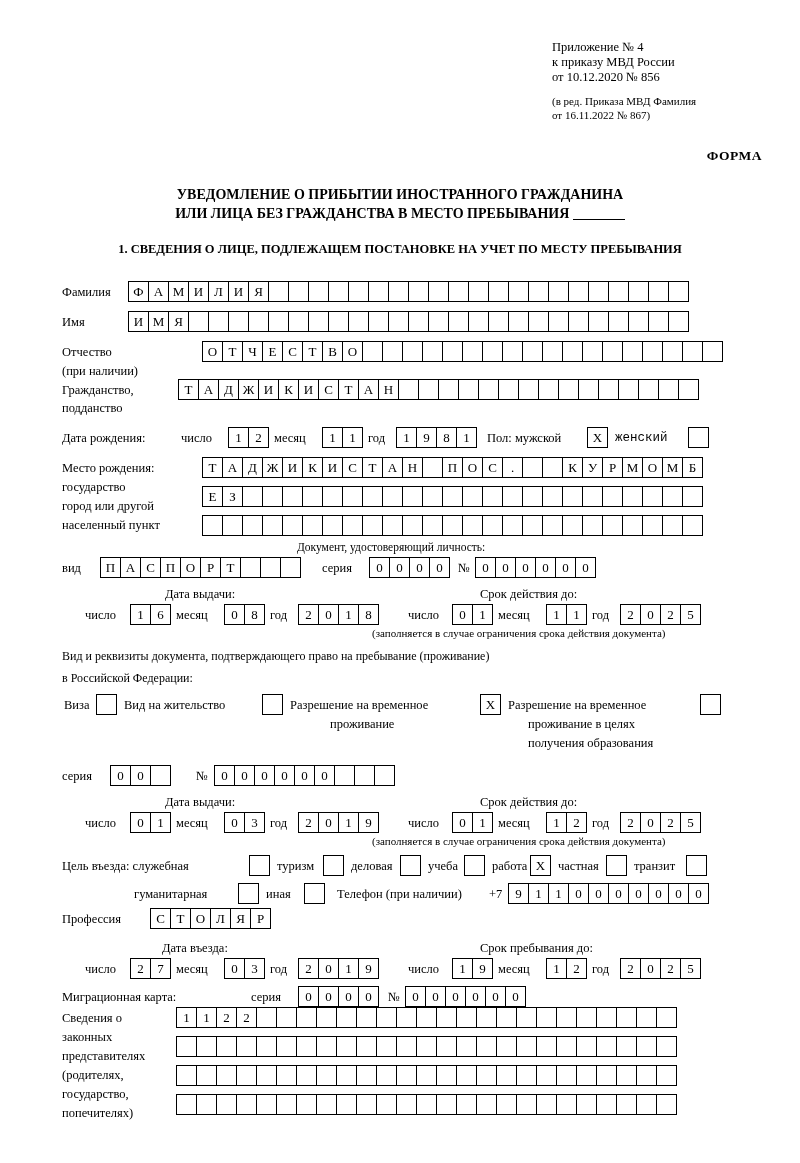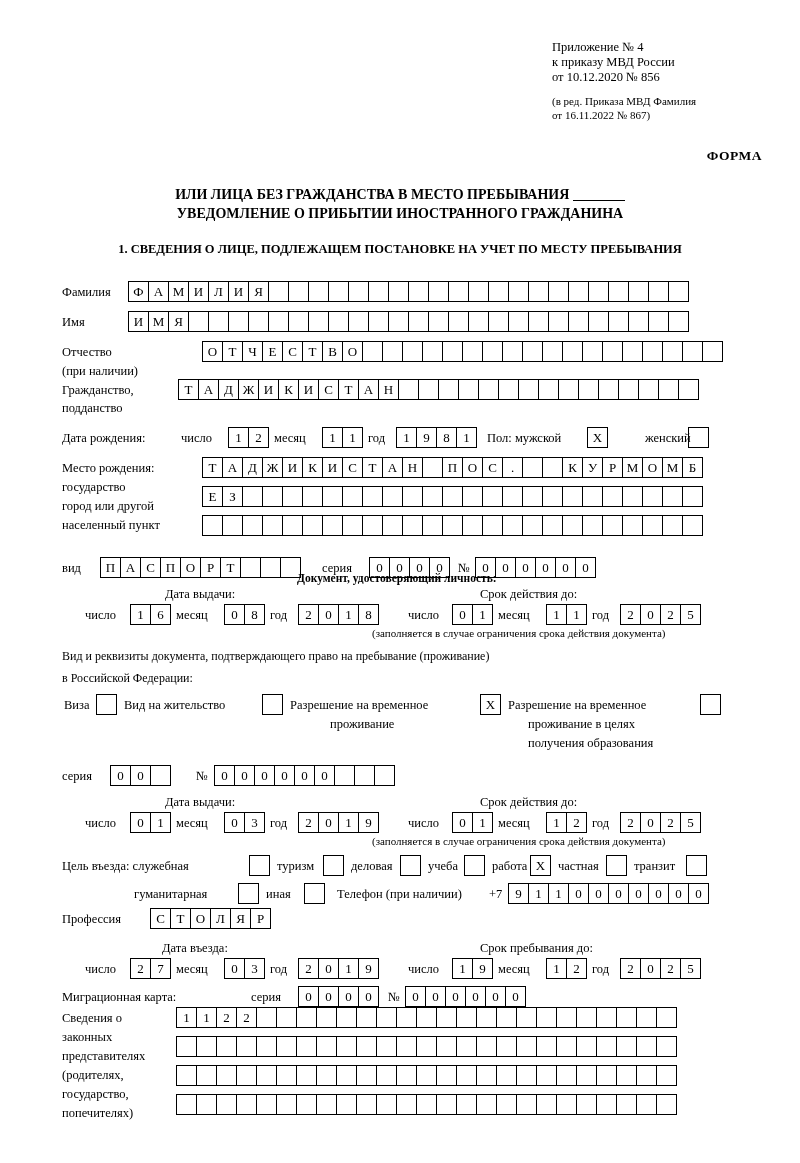--- a/index.html
+++ b/index.html
@@ -8,21 +8,21 @@
 
   .hdr{position:absolute;right:38px;top:40px;width:210px;font-size:12.5px;line-height:15px;}
   .hdr .small{font-size:11px;line-height:14px;margin-top:9px;}
   .forma{position:absolute;right:38px;top:148px;font-weight:bold;font-size:13.5px;letter-spacing:.5px;}
 
   .title{position:absolute;left:0;right:0;top:185px;text-align:center;font-weight:bold;font-size:14px;line-height:19px;}
   .title .u{display:inline-block;border-bottom:1px solid #000;width:52px;height:14px;vertical-align:-2px;}
   .sect{position:absolute;left:0;right:0;top:242px;text-align:center;font-weight:bold;font-size:12.5px;}
 
   .lbl{position:absolute;font-size:12.5px;line-height:16px;white-space:nowrap;}
-  .lbl.b{font-weight:bold;margin-top:31px;}
+  .lbl.b{font-weight:normal;}
 
   .cells{position:absolute;display:flex;}
   .cell{width:21px;height:21px;border:1px solid #000;margin-right:-1px;box-sizing:border-box;
         font-size:13px;line-height:19px;text-align:center;font-family:"Liberation Serif",serif;}
   .box{position:absolute;width:21px;height:21px;border:1px solid #000;box-sizing:border-box;
        font-size:13px;line-height:19px;text-align:center;}
   .note{position:absolute;font-size:11px;}
 </style>
 </head>
 <body>
@@ -33,22 +33,22 @@
     <div>Приложение № 4</div>
     <div>к приказу МВД России</div>
     <div>от 10.12.2020 № 856</div>
     <div class="small">(в ред. Приказа МВД Фамилия</div>
     <div class="small" style="margin-top:0">от 16.11.2022 № 867)</div>
   </div>
 
   <div class="forma">ФОРМА</div>
 
   <div class="title">
+    <div>УВЕДОМЛЕНИЕ О ПРИБЫТИИ ИНОСТРАННОГО ГРАЖДАНИНА</div>
     <div><span>ИЛИ ЛИЦА БЕЗ ГРАЖДАНСТВА В МЕСТО ПРЕБЫВАНИЯ</span> <span class="u"></span></div>
-    <div>УВЕДОМЛЕНИЕ О ПРИБЫТИИ ИНОСТРАННОГО ГРАЖДАНИНА</div>
   </div>
 
   <div class="sect">1. СВЕДЕНИЯ О ЛИЦЕ, ПОДЛЕЖАЩЕМ ПОСТАНОВКЕ НА УЧЕТ ПО МЕСТУ ПРЕБЫВАНИЯ</div>
 
   <div class="lbl" style="left:62px;top:284px;">Фамилия</div>
   <div class="cells" style="left:128px;top:281px;">
       <div class="cell">Ф</div>
       <div class="cell">А</div>
       <div class="cell">М</div>
       <div class="cell">И</div>
@@ -185,21 +185,21 @@
     </div>
   <div class="lbl" style="left:368px;top:430px;">год</div>
   <div class="cells" style="left:396px;top:427px;">
       <div class="cell">1</div>
       <div class="cell">9</div>
       <div class="cell">8</div>
       <div class="cell">1</div>
     </div>
   <div class="lbl" style="left:487px;top:430px;">Пол: мужской</div>
   <div class="box" style="left:587px;top:427px;">X</div>
-  <div class="lbl" style="left:645px;top:430px;">женский</div>
+  <div class="lbl" style="left:615px;top:430px;font-family:Liberation Mono, monospace;">женский</div>
   <div class="box" style="left:688px;top:427px;"></div>
 
   <div class="lbl" style="left:62px;top:460px;">Место рождения:</div>
   <div class="lbl" style="left:62px;top:479px;">государство</div>
   <div class="lbl" style="left:62px;top:498px;">город или другой</div>
   <div class="lbl" style="left:62px;top:517px;">населенный пункт</div>
   <div class="cells" style="left:202px;top:457px;">
       <div class="cell">Т</div>
       <div class="cell">А</div>
       <div class="cell">Д</div>

